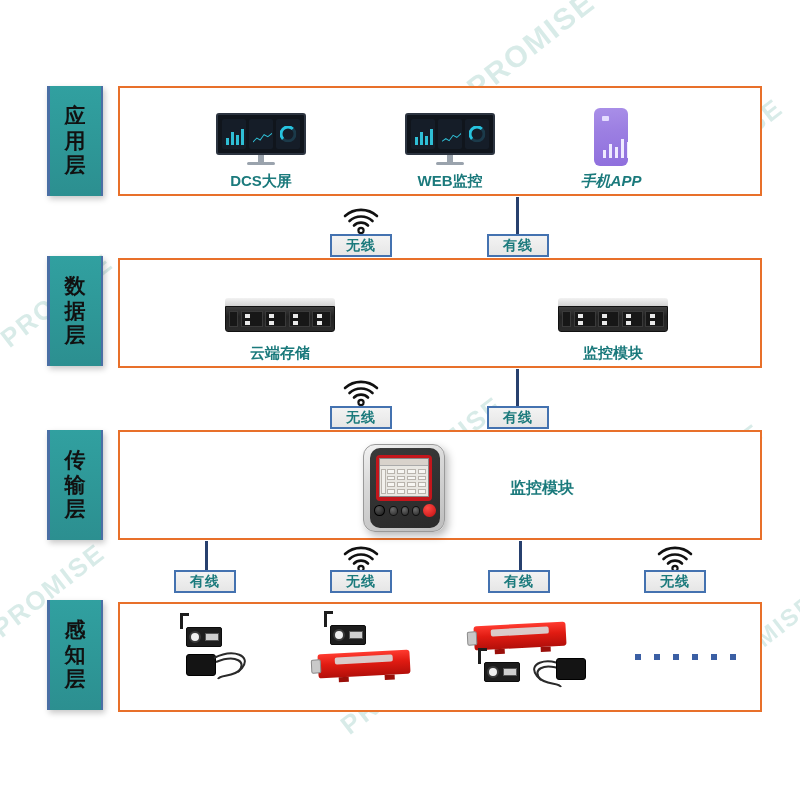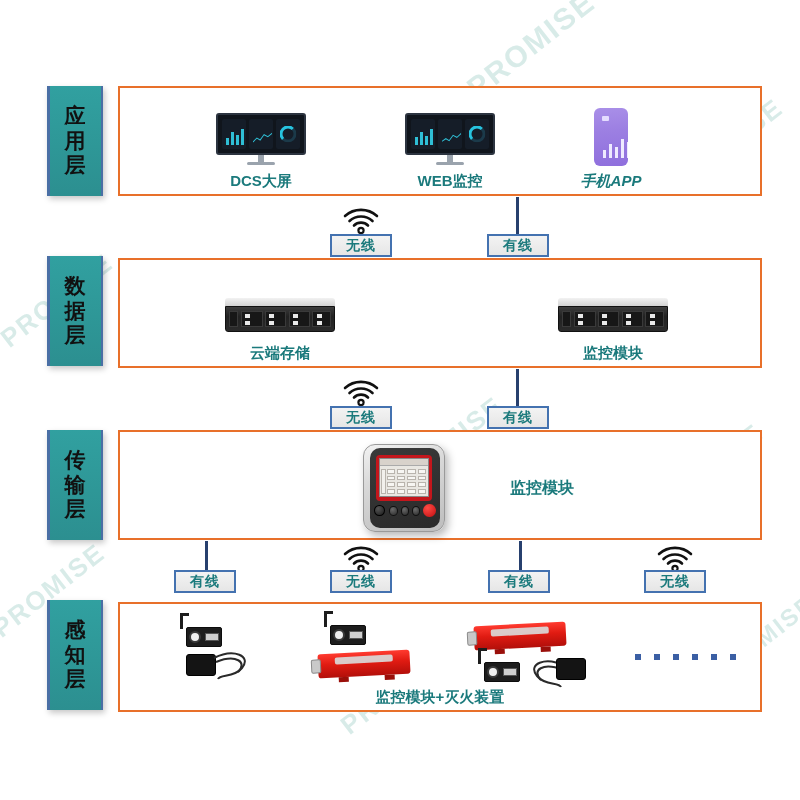--- a/index.html
+++ b/index.html
@@ -456,15 +456,14 @@
 
   <div class="dots" style="left:635px; top:654px;">
     <i></i>
       <i></i>
       <i></i>
       <i></i>
       <i></i>
       <i></i>
   </div>
 
-  <div class="cap" style="left:340px; top:688px; width:200px;">监控模块+灭火装置</div>
 
 </div>
 
 </body></html>

